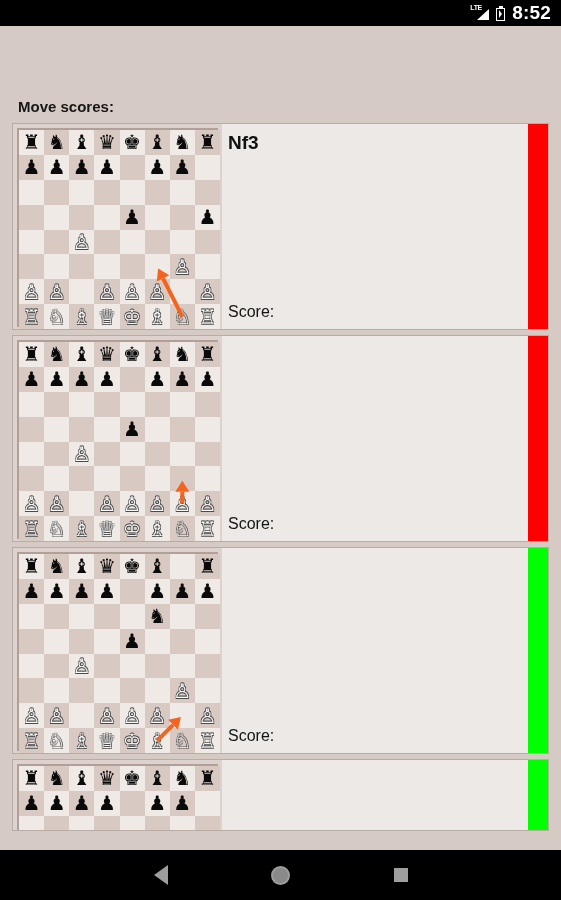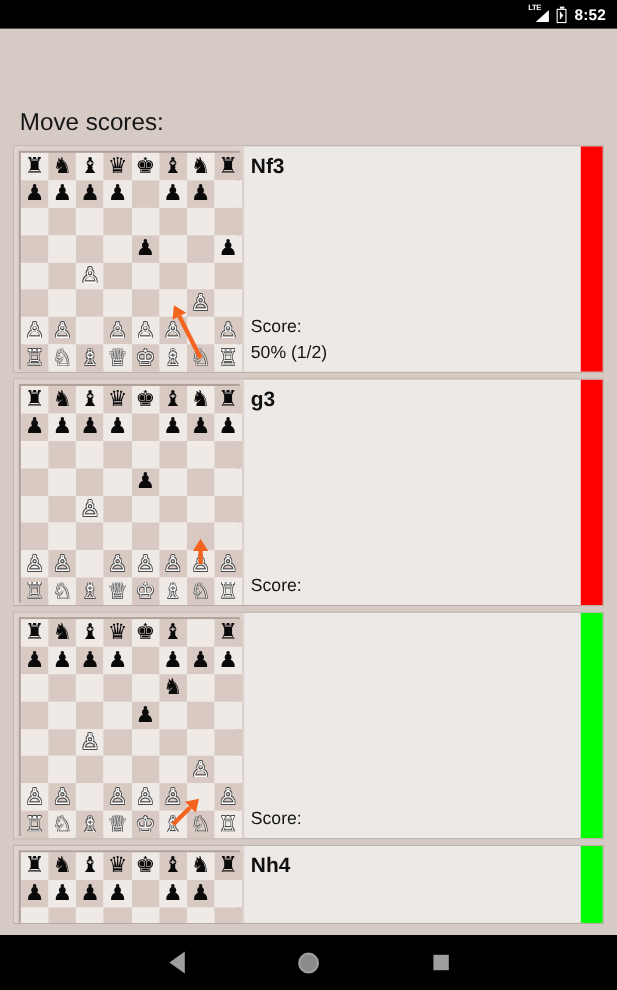--- a/index.html
+++ b/index.html
@@ -19,39 +19,39 @@
   }
   .sb-lte { position:relative; width:19px; height:16px; display:block; }
   .sb-lte .lbl { position:absolute; top:-1px; left:0; font-size:7px; font-weight:bold; letter-spacing:-0.3px; color:#fff; }
   .sb-lte .tri { position:absolute; bottom:1px; right:0; width:0; height:0;
      border-left:12px solid transparent; border-bottom:11px solid #fff; }
   .sb-batt { position:relative; width:9px; height:15px; }
   .sb-batt .body { position:absolute; top:2px; left:0; width:9px; height:13px; border:1px solid #fff; background:#000;}
   .sb-batt .cap { position:absolute; top:0px; left:2.5px; width:4px; height:2px; background:#fff; }
   .sb-batt .bolt { position:absolute; top:4px; left:3px; width:0; height:0;
      border-left:3px solid #fff; border-top:4px solid transparent; border-bottom:4px solid transparent;}
-  .sb-time { font-size:14px; font-weight:bold; color:#fff; letter-spacing:0.2px; }
+  .sb-time { font-size:19px; font-weight:bold; color:#fff; letter-spacing:0.2px; }
 
   
   .appbar {
     height:58px; background:#3e2723; display:flex; align-items:center;
     padding-left:20px; gap:26px;
   }
   .backarrow { width:26px; height:26px; position:relative; cursor:pointer; flex:0 0 auto; }
   .backarrow .shaft { position:absolute; top:12px; left:3px; width:20px; height:2px; background:#fff; }
   .backarrow .h1 { position:absolute; top:6px; left:2px; width:11px; height:2px; background:#fff;
      transform:rotate(-45deg); transform-origin:left center; }
   .backarrow .h2 { position:absolute; top:19px; left:2px; width:11px; height:2px; background:#fff;
      transform:rotate(45deg); transform-origin:left center; }
   .appbar-title { color:#fff; font-size:20px; font-weight:bold; letter-spacing:0.2px; }
 
   
   .content { position:absolute; top:84px; left:0; right:0; bottom:50px; background:#d6cac5; overflow:hidden; }
   .section-title {
-    font-size:22px; font-weight:normal; color:#161616;
+    font-size:15px; font-weight:bold; color:#161616;
     padding:14px 0 8px 18px;
   }
   .list { padding:0 12px; }
   .card {
     position:relative; display:flex; background:#ece9e6;
     border:1px solid #b9aca6; margin-bottom:5px; height:207px;
     overflow:hidden;
   }
   .card.partial { height:72px; margin-bottom:0; }
 
@@ -220,21 +220,20 @@
               <svg class="arrow-layer" viewBox="0 0 201 199">
                 <line x1="163.3125" y1="186.5625" x2="144.04787974050743" y2="148.41663500856697" stroke="#f4641e" stroke-width="4"></line>
                 <polygon points="139.08909688315498,138.59775153977952 150.2962601297358,145.2610459175245 137.79949935127905,151.57222409960943" fill="#f4641e"></polygon>
               </svg>
             </div>
           </div>
           <div class="info">
             <div class="move-name">Nf3</div>
             <div class="score-block">
               <div class="score-label">Score:</div>
-              <div class="score-value">50% (1/2)</div>
             </div>
             <div class="bar" style="background: rgb(255, 0, 0);"></div>
           </div>
         </div>
         <div class="card">
           <div class="board-wrap">
             <div class="board">
               <div class="sq light" style="left: 0px; top: 0px; width: 25.125px; height: 24.875px;"></div>
               <div class="sq dark" style="left: 25.125px; top: 0px; width: 25.125px; height: 24.875px;"></div>
               <div class="sq light" style="left: 50.25px; top: 0px; width: 25.125px; height: 24.875px;"></div>
@@ -331,21 +330,20 @@
               <div class="piece white" style="left: 125.625px; top: 174.125px; width: 25.125px; height: 24.875px;">♗</div>
               <div class="piece white" style="left: 150.75px; top: 174.125px; width: 25.125px; height: 24.875px;">♘</div>
               <div class="piece white" style="left: 175.875px; top: 174.125px; width: 25.125px; height: 24.875px;">♖</div>
               <svg class="arrow-layer" viewBox="0 0 201 199">
                 <line x1="163.3125" y1="161.6875" x2="163.3125" y2="149.8125" stroke="#f4641e" stroke-width="4"></line>
                 <polygon points="163.3125,138.8125 170.3125,149.8125 156.3125,149.8125" fill="#f4641e"></polygon>
               </svg>
             </div>
           </div>
           <div class="info">
-            <div class="move-name">g3</div>
             <div class="score-block">
               <div class="score-label">Score:</div>
             </div>
             <div class="bar" style="background: rgb(255, 0, 0);"></div>
           </div>
         </div>
         <div class="card">
           <div class="board-wrap">
             <div class="board">
               <div class="sq light" style="left: 0px; top: 0px; width: 25.125px; height: 24.875px;"></div>
@@ -494,21 +492,20 @@
               <div class="piece black" style="left: 175.875px; top: 0px; width: 25.125px; height: 24.875px;">♜</div>
               <div class="piece black" style="left: 0px; top: 24.875px; width: 25.125px; height: 24.875px;">♟</div>
               <div class="piece black" style="left: 25.125px; top: 24.875px; width: 25.125px; height: 24.875px;">♟</div>
               <div class="piece black" style="left: 50.25px; top: 24.875px; width: 25.125px; height: 24.875px;">♟</div>
               <div class="piece black" style="left: 75.375px; top: 24.875px; width: 25.125px; height: 24.875px;">♟</div>
               <div class="piece black" style="left: 125.625px; top: 24.875px; width: 25.125px; height: 24.875px;">♟</div>
               <div class="piece black" style="left: 150.75px; top: 24.875px; width: 25.125px; height: 24.875px;">♟</div>
             </div>
           </div>
           <div class="info">
-            <div class="move-name">Nh4</div>
             <div class="bar" style="background: rgb(0, 255, 0);"></div>
           </div>
         </div>
       </div>
   </div>
 
   <div class="navbar">
     <div class="nav-slot">
       <span class="nav-back"></span>
     </div>

